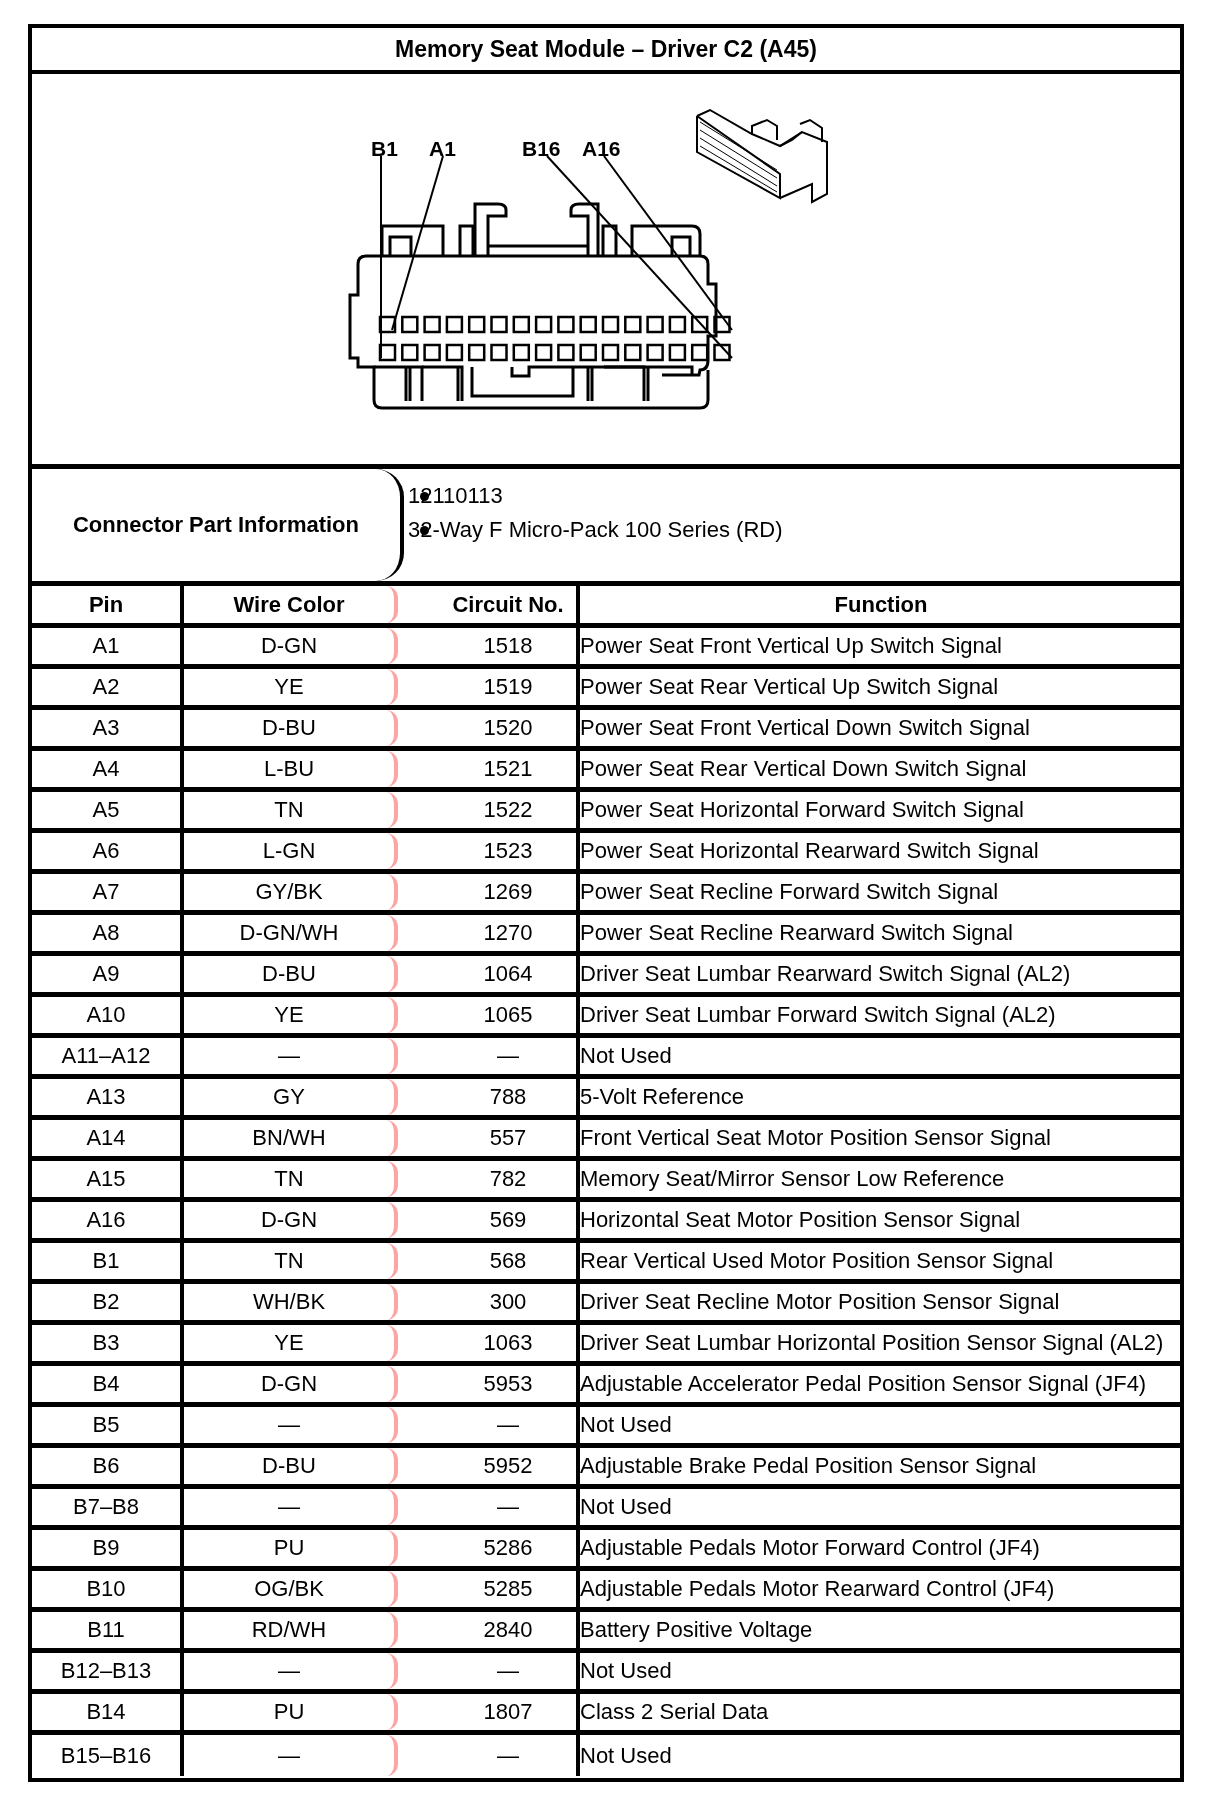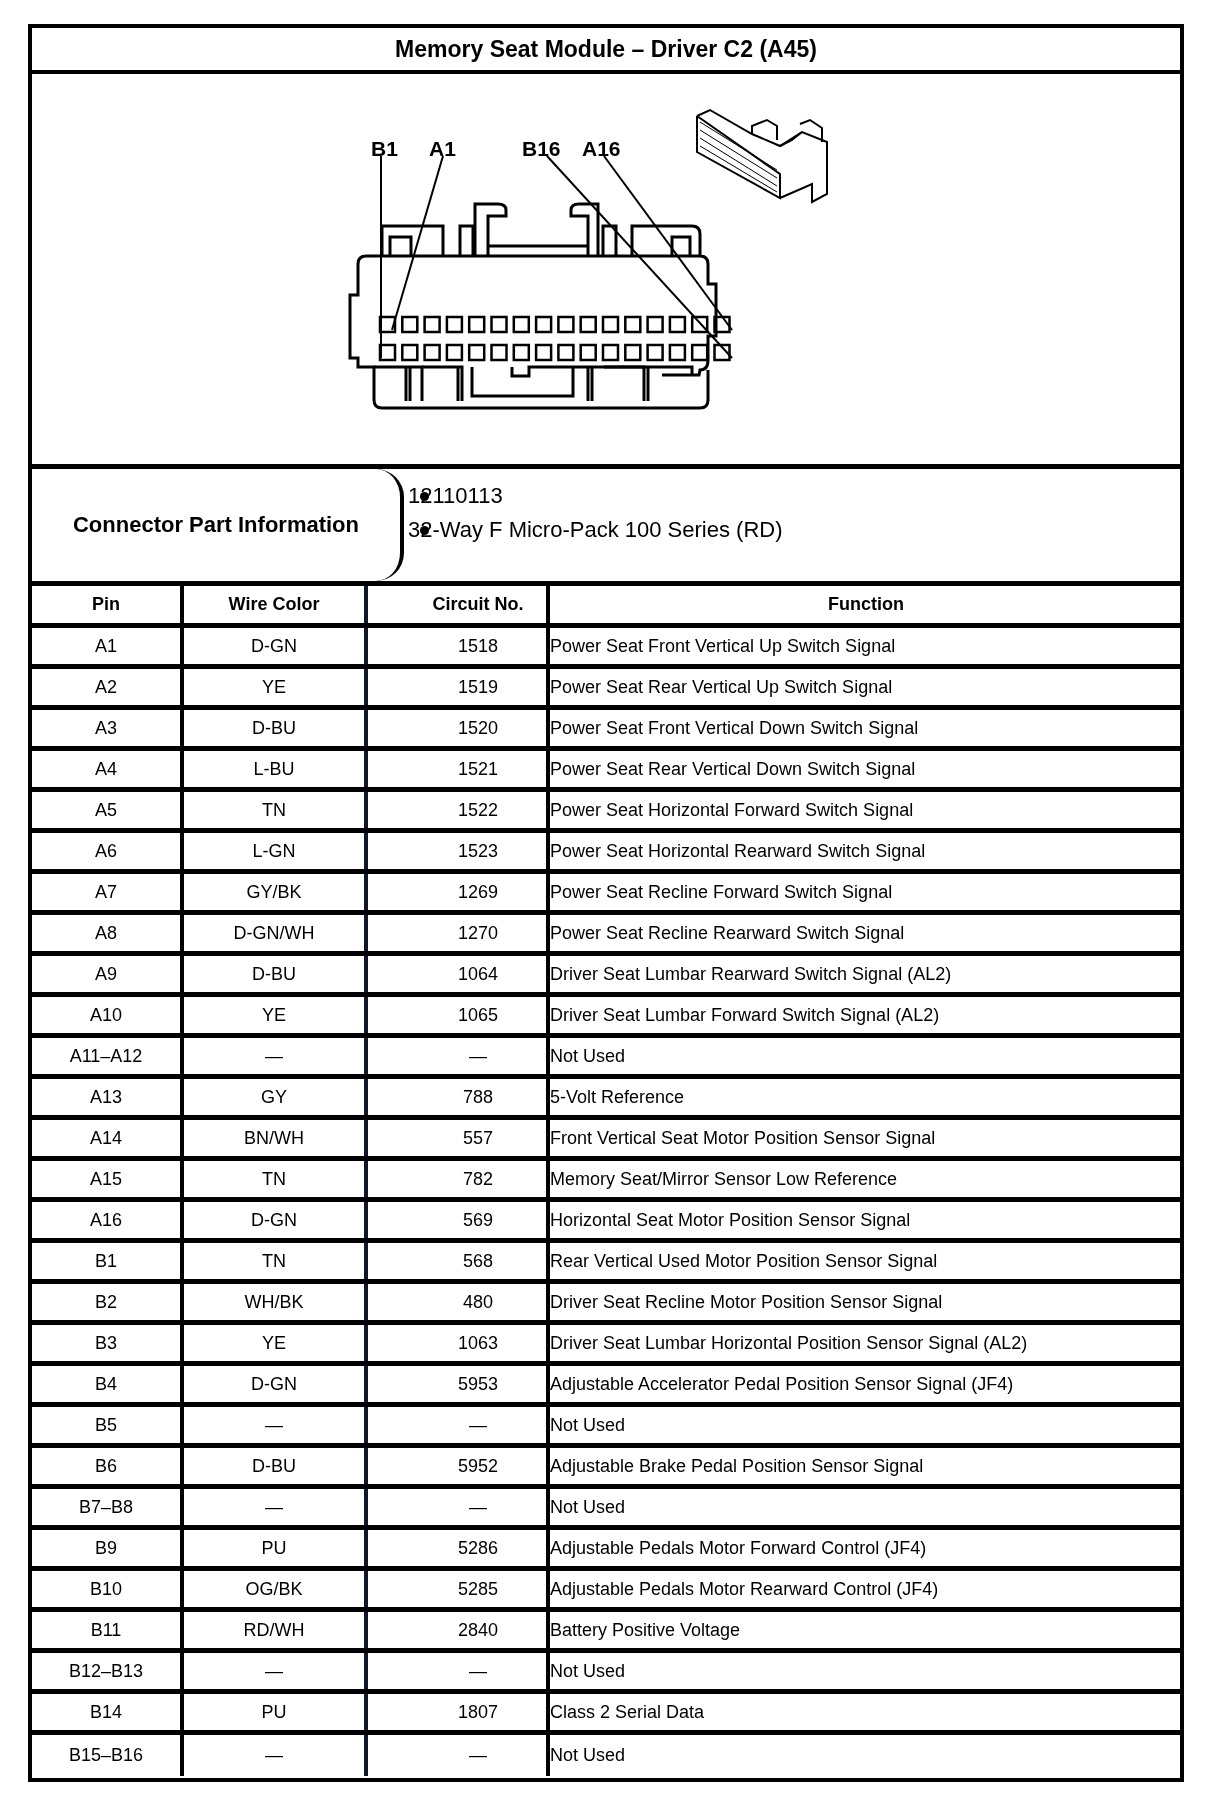--- a/index.html
+++ b/index.html
@@ -20,26 +20,26 @@
                 box-sizing:border-box; border-right:4px solid #000;
                 display:flex; align-items:center; justify-content:center;
                 font-weight:bold; font-size:22px;border-radius:28px; }
   .info-list { position:absolute; left:338px; top:10px; right:0; margin:0; padding:0;
                list-style:none; font-size:22px; }
   .info-list li { height:34px; line-height:34px; position:relative; padding-left:38px; }
   .info-list li .bullet { position:absolute; left:50px; top:13px; width:9px; height:9px;
                           border-radius:50%; background:#000; }
   .grid { position:absolute; left:0; top:558px; width:100%; }
   .row { position:relative; height:41px; box-sizing:border-box; border-bottom:5px solid #000;
-         display:flex; font-size:18px; }
+         display:flex; font-size:22px; }
   .row:last-child { border-bottom:none; }
   .row.header { height:42px; font-weight:bold; }
   .cell { box-sizing:border-box; height:100%; display:flex; align-items:center; }
   .c-pin { width:152px; justify-content:center; border-right:4px solid #000; }
-  .c-wire { width:184px; justify-content:center; border-right:4px solid #0f172a; }
+  .c-wire { width:214px; justify-content:center; border-right:4px solid #fca5a5;border-radius:12px; }
   .c-circ { width:140px; justify-content:center; border-right:4px solid #000;margin-left:42px; }
   .c-func { flex:1; white-space:nowrap; }
   .row.header .c-func { justify-content:center; padding-left:2px; }
   .lbl { font-family:"Liberation Sans", sans-serif; font-weight:bold; font-size:21px; }
 </style>
 </head>
 <body>
 
 <div class="frame">
   <div class="title">Memory Seat Module – Driver C2 (A45)</div>
@@ -235,21 +235,21 @@
       </div>
       <div class="row">
         <div class="cell c-pin">B1</div>
         <div class="cell c-wire">TN</div>
         <div class="cell c-circ">568</div>
         <div class="cell c-func">Rear Vertical Used Motor Position Sensor Signal</div>
       </div>
       <div class="row">
         <div class="cell c-pin">B2</div>
         <div class="cell c-wire">WH/BK</div>
-        <div class="cell c-circ">480</div>
+        <div class="cell c-circ">300</div>
         <div class="cell c-func">Driver Seat Recline Motor Position Sensor Signal</div>
       </div>
       <div class="row">
         <div class="cell c-pin">B3</div>
         <div class="cell c-wire">YE</div>
         <div class="cell c-circ">1063</div>
         <div class="cell c-func">Driver Seat Lumbar Horizontal Position Sensor Signal (AL2)</div>
       </div>
       <div class="row">
         <div class="cell c-pin">B4</div>

